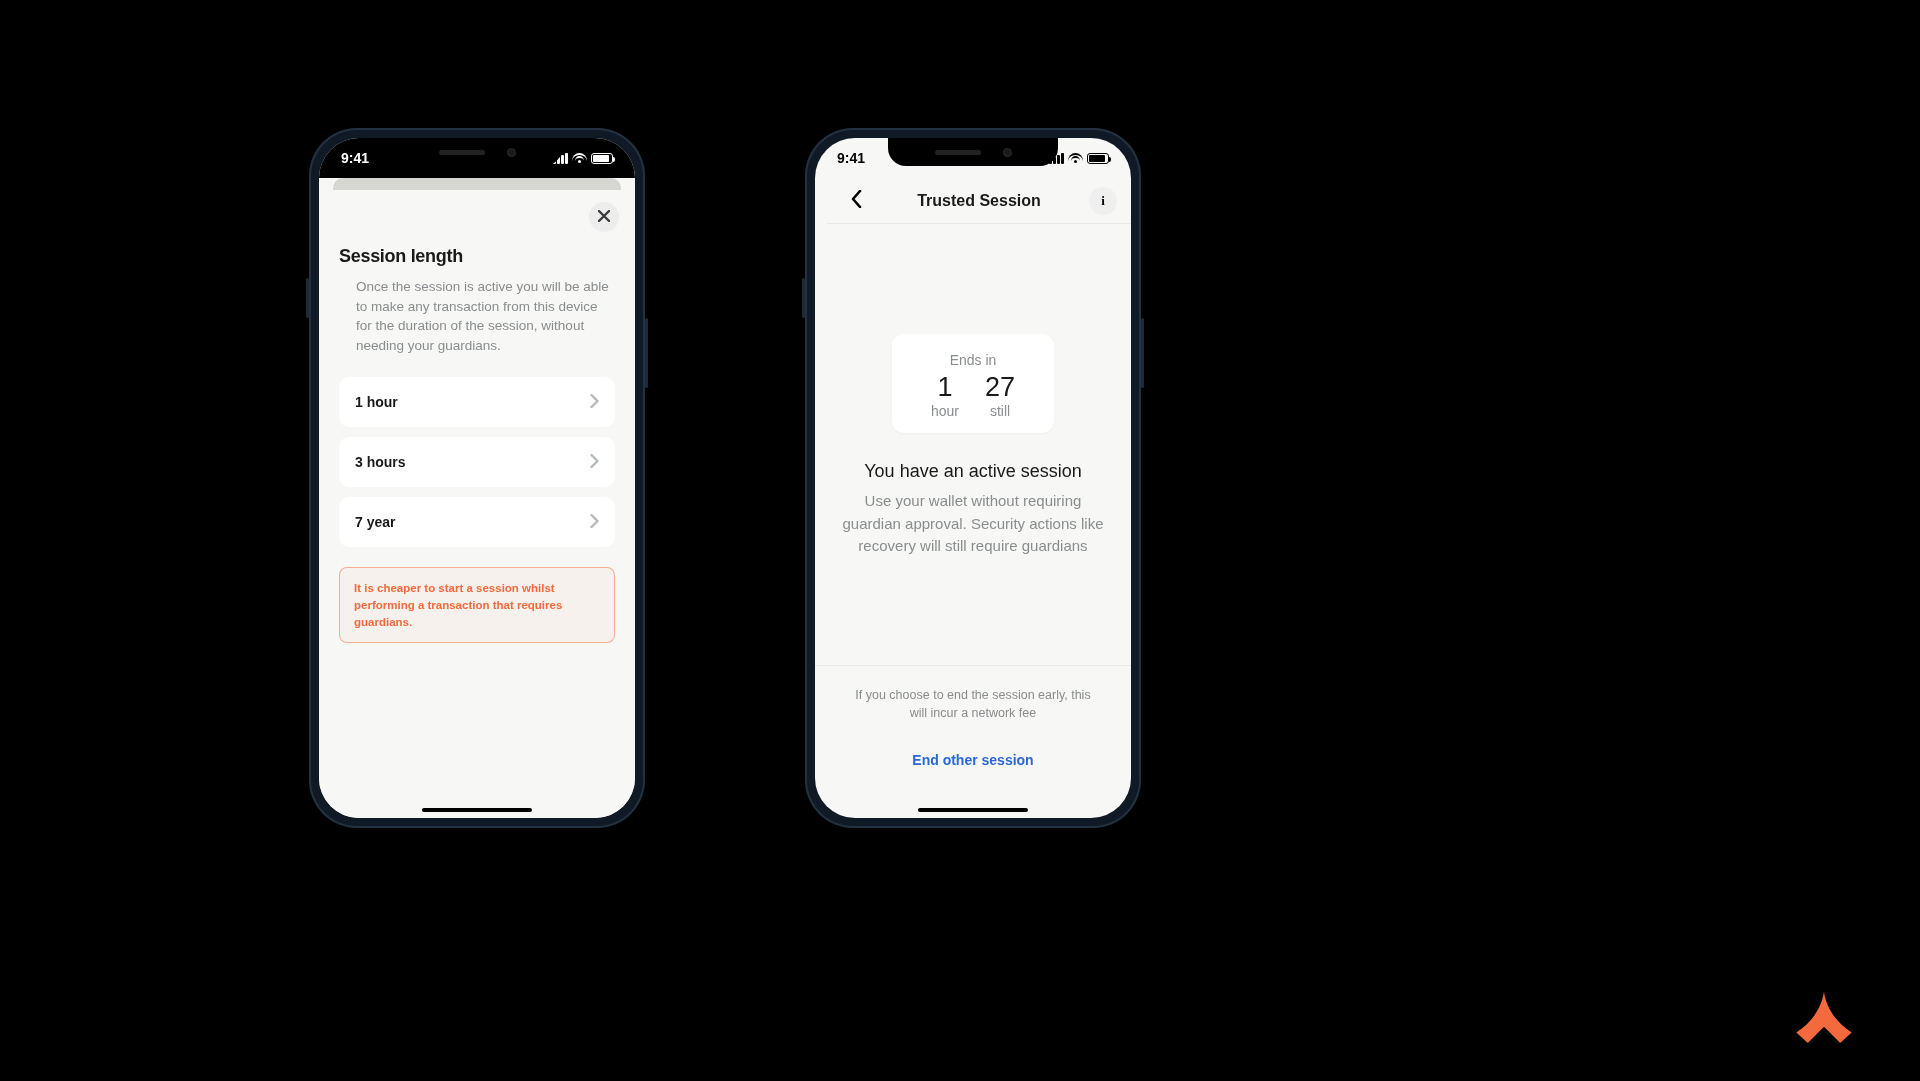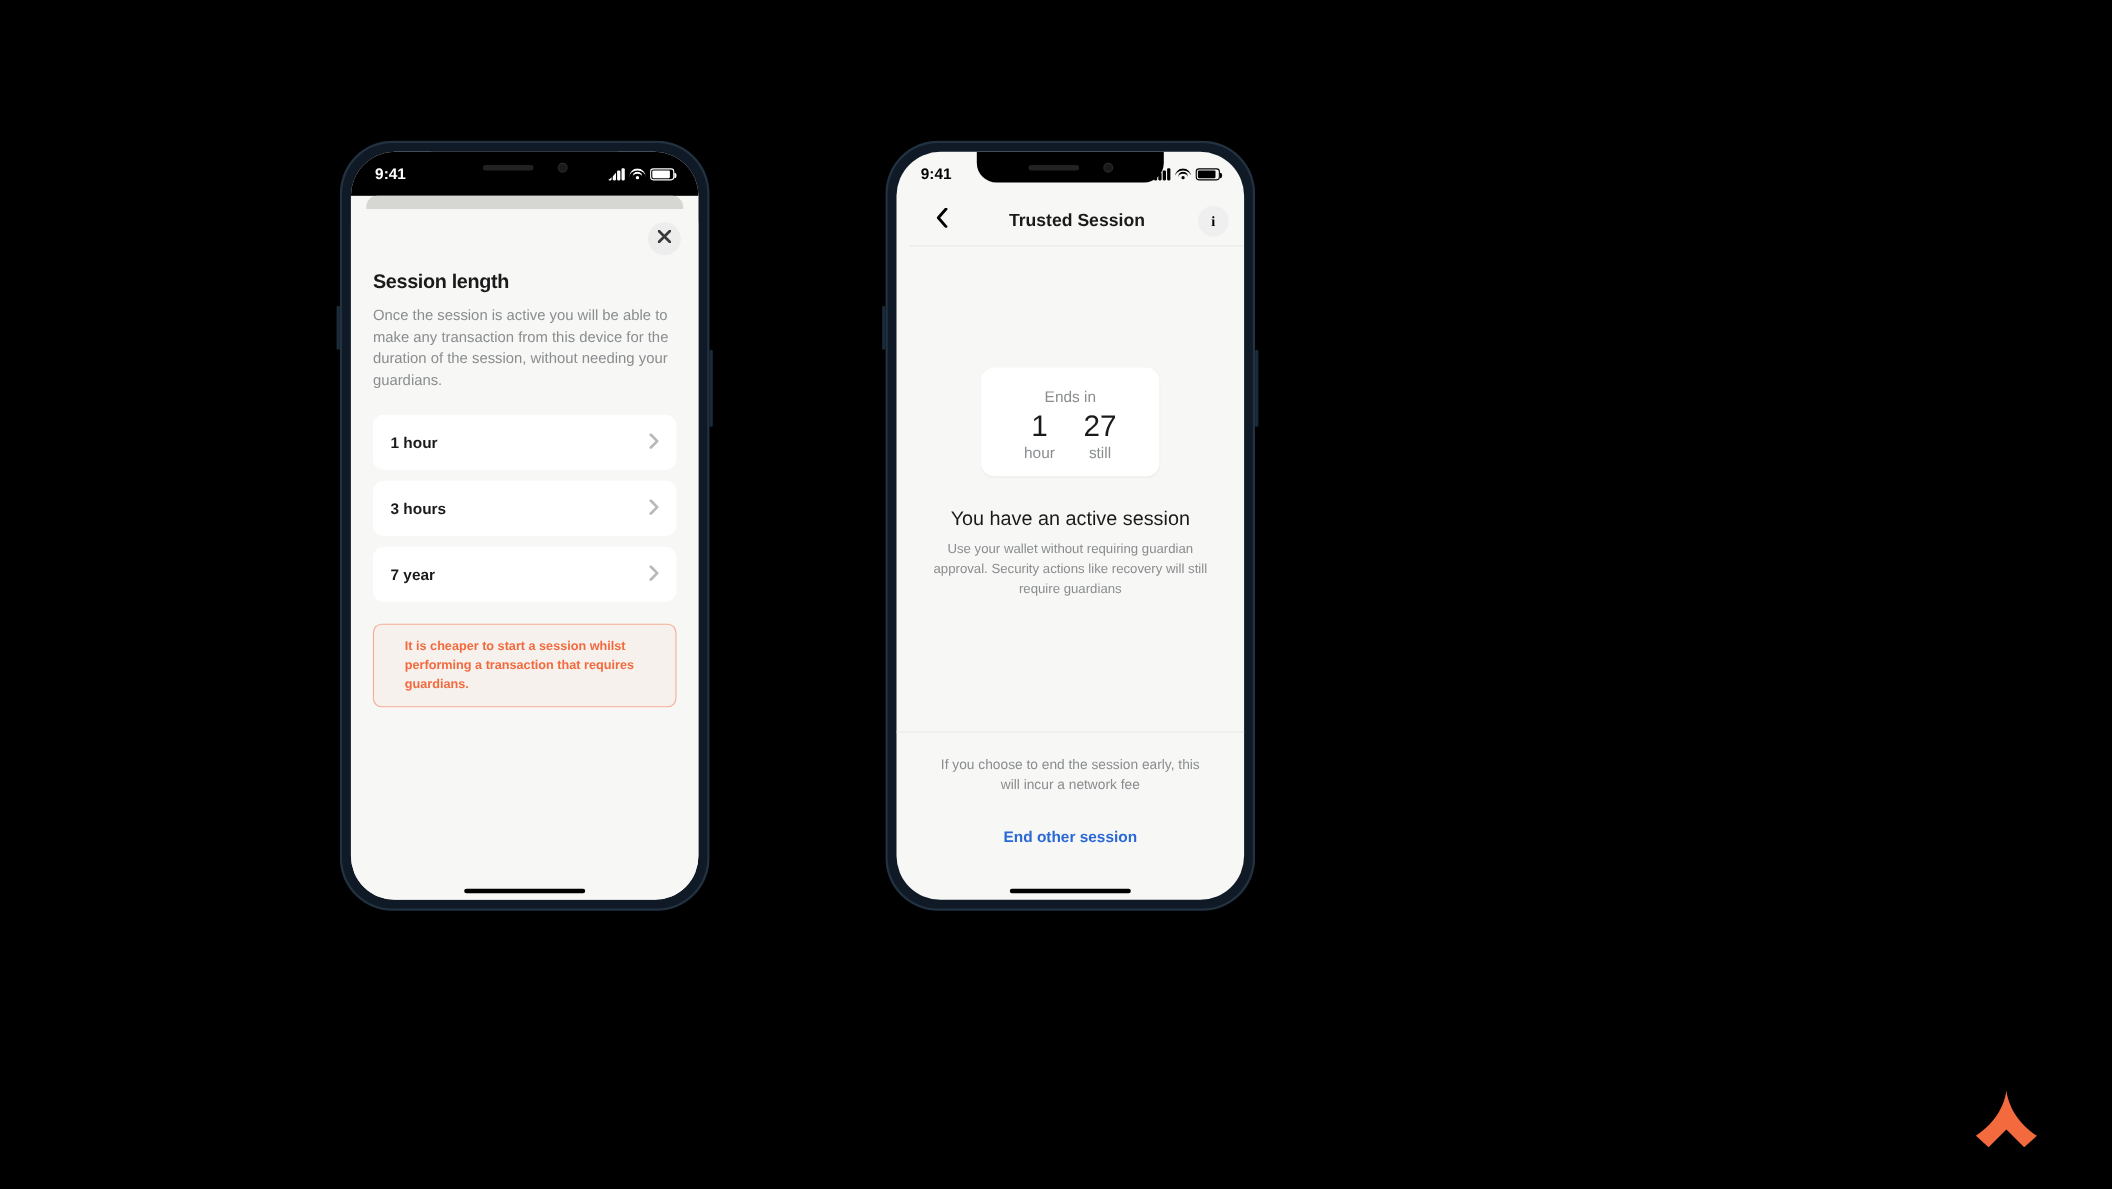--- a/index.html
+++ b/index.html
@@ -100,40 +100,40 @@
   }
   .close-pill {
     position:absolute; top:12px; right:16px;
     width: 30px; height: 30px; border-radius: 50%;
     background: var(--pill-grey);
     display:flex; align-items:center; justify-content:center;
     cursor: pointer;
   }
   .close-pill svg { width: 12px; height: 12px; stroke: #3a3a3a; stroke-width: 2.4; }
   .h1 { margin: 42px 0 10px 0; font-size: 18px; font-weight: 800; color: var(--text-dark); letter-spacing: -0.3px;}
-  .intro { font-size: 13.5px; line-height: 1.45; color: var(--text-grey); margin: 0 0 22px 0; }
+  .intro { font-size: 13.5px; line-height: 1.45; color: var(--text-grey); margin: 0 0 22px 17px; }
   .opt {
     background: var(--card-white);
     border-radius: 10px;
     height: 50px;
     display:flex; align-items:center; justify-content:space-between;
     padding: 0 16px;
     margin-bottom: 10px;
     cursor: pointer;
     gap: 35px;
   }
   .opt span { font-size: 14px; font-weight: 600; color: var(--text-dark); }
   .chev-right svg { width: 9px; height: 14px; }
   .chev-right path { stroke: var(--chev-grey); stroke-width: 2.4; fill: none; }
   .note {
     margin-top: 20px;
     border: 1px solid rgba(243,106,62,0.5);
     background: rgba(243,106,62,0.04);
     border-radius: 8px;
-    padding: 12px 28px;
+    padding: 12px 14px;
     font-size: 11.5px; line-height: 1.45;
     color: var(--orange);
     font-weight: 600;
   }
   .home-indicator {
     position:absolute; bottom: 6px; left: 50%; transform: translateX(-50%);
     width: 110px; height: 4px; border-radius: 3px; background: #000;
   }
 
   
@@ -163,21 +163,21 @@
     width: 162px; background: var(--card-white);
     border-radius: 12px; padding: 18px 10px 14px 10px;
     box-shadow: 0 1px 2px rgba(0,0,0,0.04);
     text-align:center;
   }
   .card-ends .lbl { font-size: 14px; color: var(--text-grey); margin-bottom: 6px; }
   .count-row { display:flex; justify-content:center; gap: 26px; }
   .count-col .num { font-size: 27px; font-weight: 500; color: var(--text-dark); line-height:1; }
   .count-col .unit { font-size: 14px; color: var(--text-grey); margin-top: 2px; }
   .active-h { margin: 28px 0 8px 0; text-align:center; font-size: 18px; font-weight: 400; color: var(--text-dark); }
-  .active-p { margin:0 4px; text-align:center; font-size: 12px; line-height:1.5; color: var(--text-grey); }
+  .active-p { margin:0 4px; text-align:center; font-size: 15px; line-height:1.5; color: var(--text-grey); }
   .foot-sep { position:absolute; bottom: 152px; left:-20px; right:-20px; height:1px; background: var(--divider); }
   .foot-note { position:absolute; bottom: 95px; left:30px; right:30px; text-align:center; font-size:12.5px; line-height:1.5; color: var(--text-grey); }
   .end-link { position:absolute; bottom: 50px; left:0; right:0; text-align:center; font-size:14px; font-weight:700; color: var(--link-blue); cursor:pointer; }
   .home-indicator2 { position:absolute; bottom:6px; left:50%; transform:translateX(-50%); width:110px; height:4px; border-radius:3px; background:#000; }
 
   
   .logo {
     position:absolute; right: 66px; bottom: 38px;
     width: 60px; height: 52px;
   }

